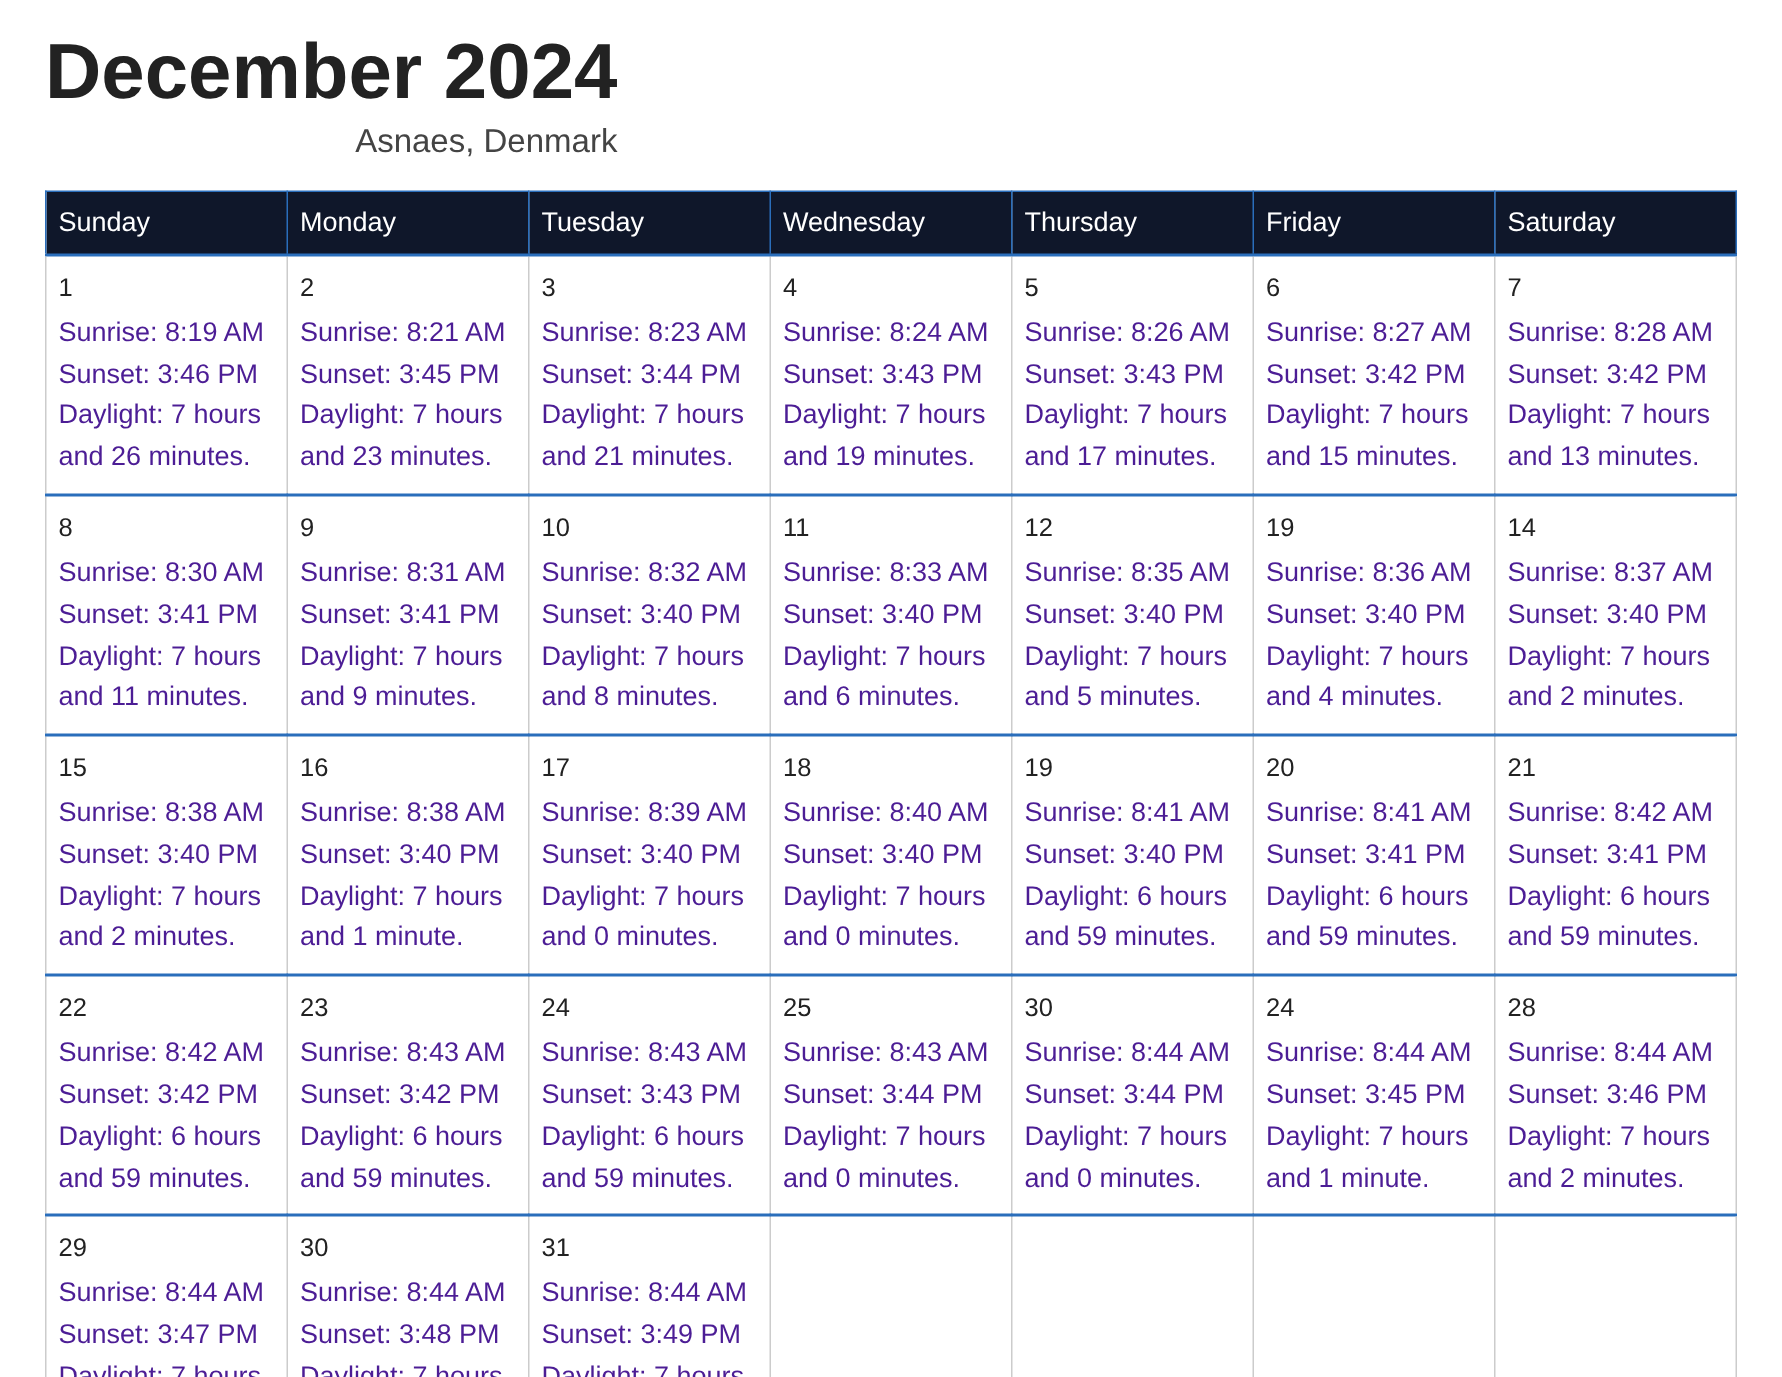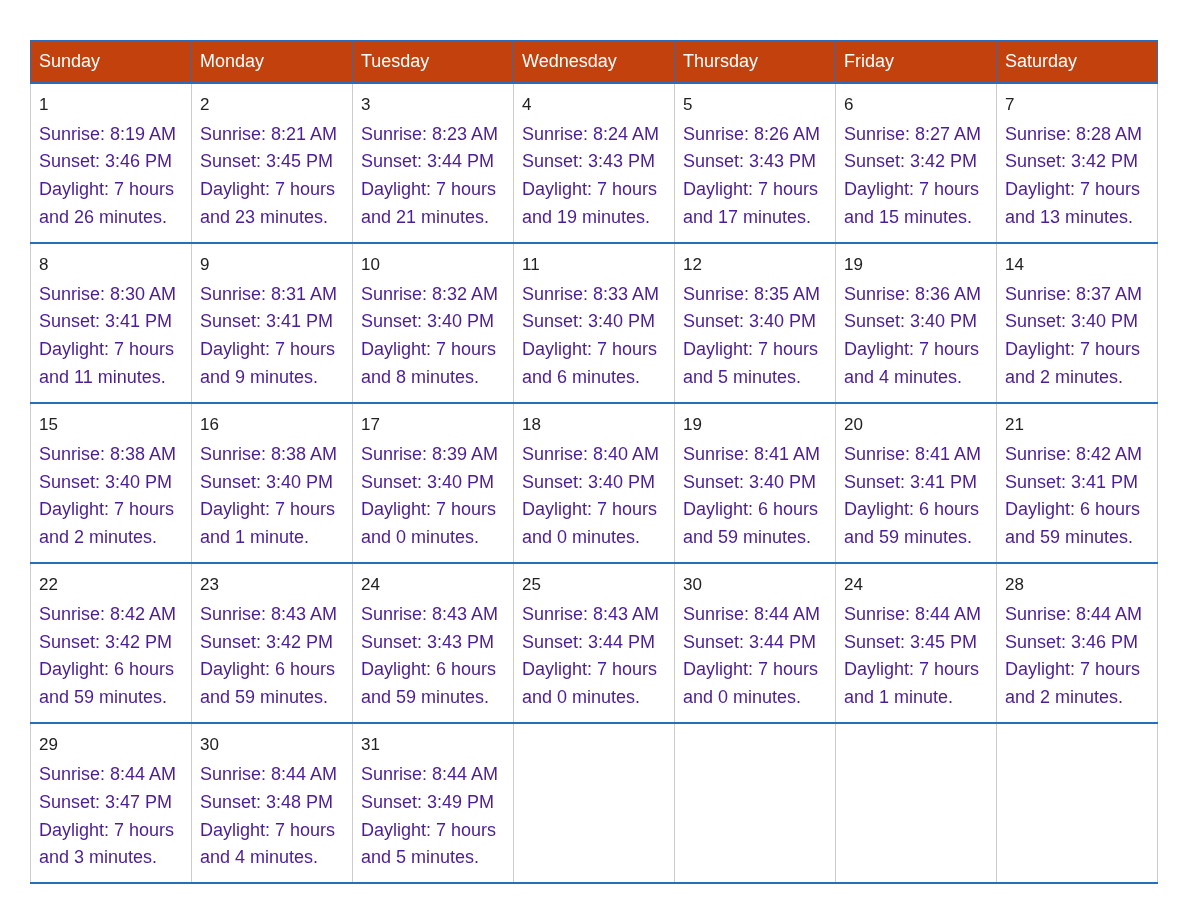--- a/index.html
+++ b/index.html
@@ -33,21 +33,21 @@
     .location {
       font-size: 22px;
       color: #444;
       margin-top: 4px;
     }
     .calendar {
       width: 100%;
       border-collapse: collapse;
     }
     .calendar th {
-      background-color: #c2410c;
+      background-color: #0f172a;
       color: #fff;
       font-size: 18px;
       font-weight: normal;
       padding: 10px 8px;
       text-align: left;
       border: 1px solid #2a6ebb;
     }
     .calendar td {
       vertical-align: top;
       padding: 8px 8px 10px 8px;
@@ -77,20 +77,24 @@
     }
     .logo-line1 {
       display: flex;
       align-items: center;
     }
   </style>
 </head>
 <body>
 
 <div class="header">
+  <div class="title-block">
+    <div class="month-title">December 2024</div>
+    <div class="location">Asnaes, Denmark</div>
+  </div>
 </div>
 
 <table class="calendar">
   <thead>
     <tr>
       <th>Sunday</th>
       <th>Monday</th>
       <th>Tuesday</th>
       <th>Wednesday</th>
       <th>Thursday</th>

